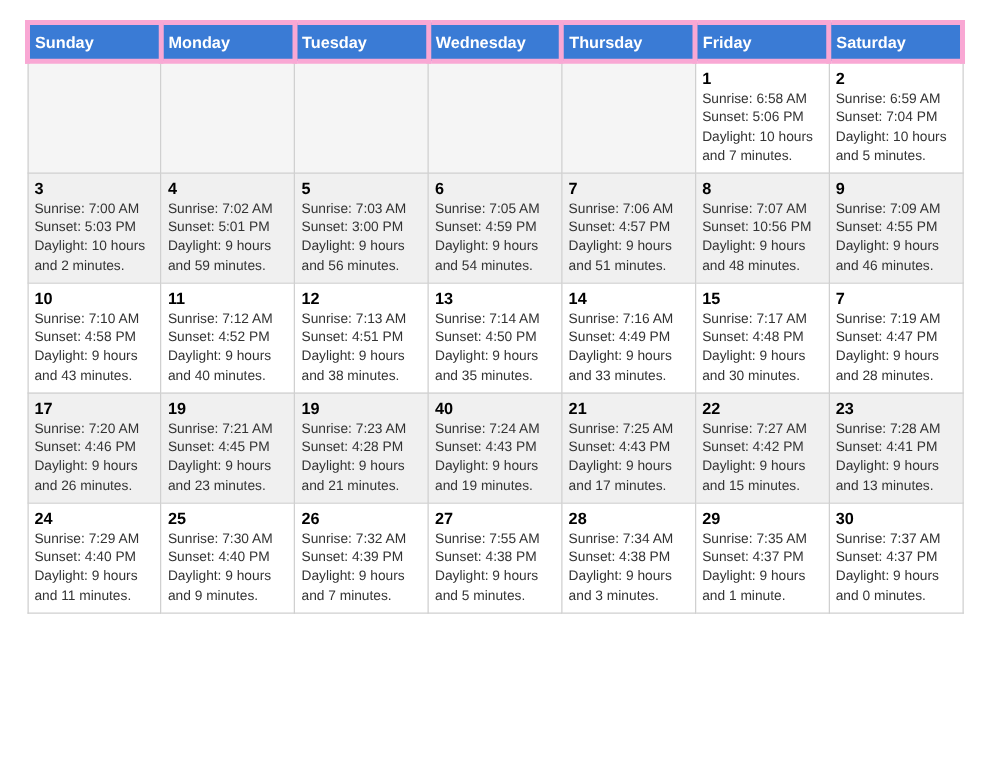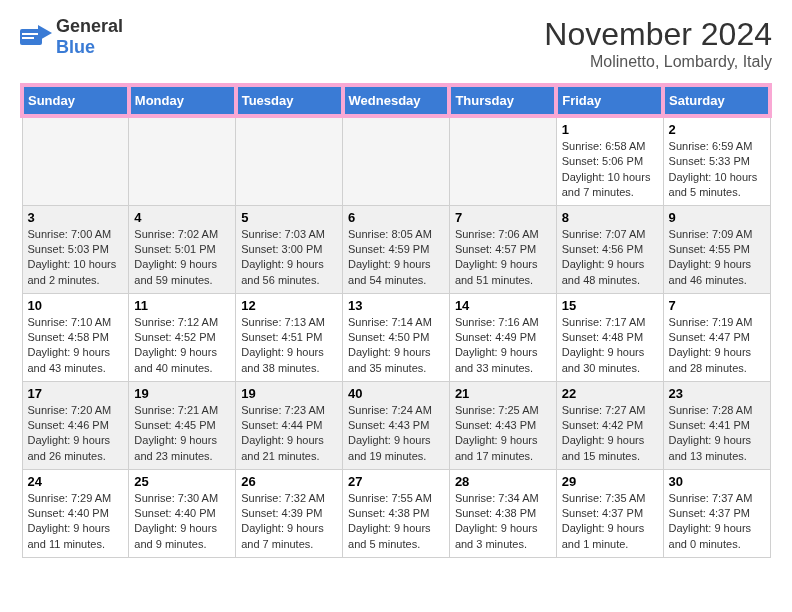--- a/index.html
+++ b/index.html
@@ -16,38 +16,20 @@
     td.empty { background: #f5f5f5; }
     td.filled { background: #fff; }
     td.shaded { background: #f0f0f0; }
     .day-num { font-weight: bold; font-size: 13px; display: block; margin-bottom: 2px; }
     .day-info { font-size: 11px; color: #333; line-height: 1.4; }
   </style>
 </head>
 <body>
 
 <div class="container">
-  <div class="header-area">
-    <div class="logo">
-      <svg width="32" height="24" viewBox="0 0 32 24">
-        <rect x="0" y="4" width="22" height="16" rx="2" fill="#3a7bd5"></rect>
-        <polygon points="18,0 32,8 18,16" fill="#3a7bd5"></polygon>
-        <rect x="2" y="8" width="16" height="2" fill="white"></rect>
-        <rect x="2" y="12" width="12" height="2" fill="white"></rect>
-      </svg>
-      <div>
-        <span style="font-size:18px;font-weight:bold;color:#333;">General</span><br>
-        <span style="font-size:18px;font-weight:bold;color:#3a7bd5;">Blue</span>
-      </div>
-    </div>
-    <div class="title-area">
-      <div class="month-title">November 2024</div>
-      <div class="location">Molinetto, Lombardy, Italy</div>
-    </div>
-  </div>
 
   <table>
     <thead>
       <tr>
       <th>Sunday</th>
           <th>Monday</th>
           <th>Tuesday</th>
           <th>Wednesday</th>
           <th>Thursday</th>
           <th>Friday</th>
@@ -63,21 +45,21 @@
           <td class="empty"></td>
           <td class="filled">
             <span class="day-num">1</span>
             <div class="day-info">Sunrise: 6:58 AM
 Sunset: 5:06 PM
 Daylight: 10 hours and 7 minutes.</div>
           </td>
           <td class="filled">
             <span class="day-num">2</span>
             <div class="day-info">Sunrise: 6:59 AM
-Sunset: 5:33 PM
+Sunset: 7:04 PM
 Daylight: 10 hours and 5 minutes.</div>
           </td>
         </tr>
         <tr>
           <td class="shaded">
             <span class="day-num">3</span>
             <div class="day-info">Sunrise: 7:00 AM
 Sunset: 5:03 PM
 Daylight: 10 hours and 2 minutes.</div>
           </td>
@@ -88,34 +70,34 @@
 Daylight: 9 hours and 59 minutes.</div>
           </td>
           <td class="shaded">
             <span class="day-num">5</span>
             <div class="day-info">Sunrise: 7:03 AM
 Sunset: 3:00 PM
 Daylight: 9 hours and 56 minutes.</div>
           </td>
           <td class="shaded">
             <span class="day-num">6</span>
-            <div class="day-info">Sunrise: 8:05 AM
+            <div class="day-info">Sunrise: 7:05 AM
 Sunset: 4:59 PM
 Daylight: 9 hours and 54 minutes.</div>
           </td>
           <td class="shaded">
             <span class="day-num">7</span>
             <div class="day-info">Sunrise: 7:06 AM
 Sunset: 4:57 PM
 Daylight: 9 hours and 51 minutes.</div>
           </td>
           <td class="shaded">
             <span class="day-num">8</span>
             <div class="day-info">Sunrise: 7:07 AM
-Sunset: 4:56 PM
+Sunset: 10:56 PM
 Daylight: 9 hours and 48 minutes.</div>
           </td>
           <td class="shaded">
             <span class="day-num">9</span>
             <div class="day-info">Sunrise: 7:09 AM
 Sunset: 4:55 PM
 Daylight: 9 hours and 46 minutes.</div>
           </td>
         </tr>
         <tr>
@@ -171,21 +153,21 @@
           </td>
           <td class="shaded">
             <span class="day-num">19</span>
             <div class="day-info">Sunrise: 7:21 AM
 Sunset: 4:45 PM
 Daylight: 9 hours and 23 minutes.</div>
           </td>
           <td class="shaded">
             <span class="day-num">19</span>
             <div class="day-info">Sunrise: 7:23 AM
-Sunset: 4:44 PM
+Sunset: 4:28 PM
 Daylight: 9 hours and 21 minutes.</div>
           </td>
           <td class="shaded">
             <span class="day-num">40</span>
             <div class="day-info">Sunrise: 7:24 AM
 Sunset: 4:43 PM
 Daylight: 9 hours and 19 minutes.</div>
           </td>
           <td class="shaded">
             <span class="day-num">21</span>

